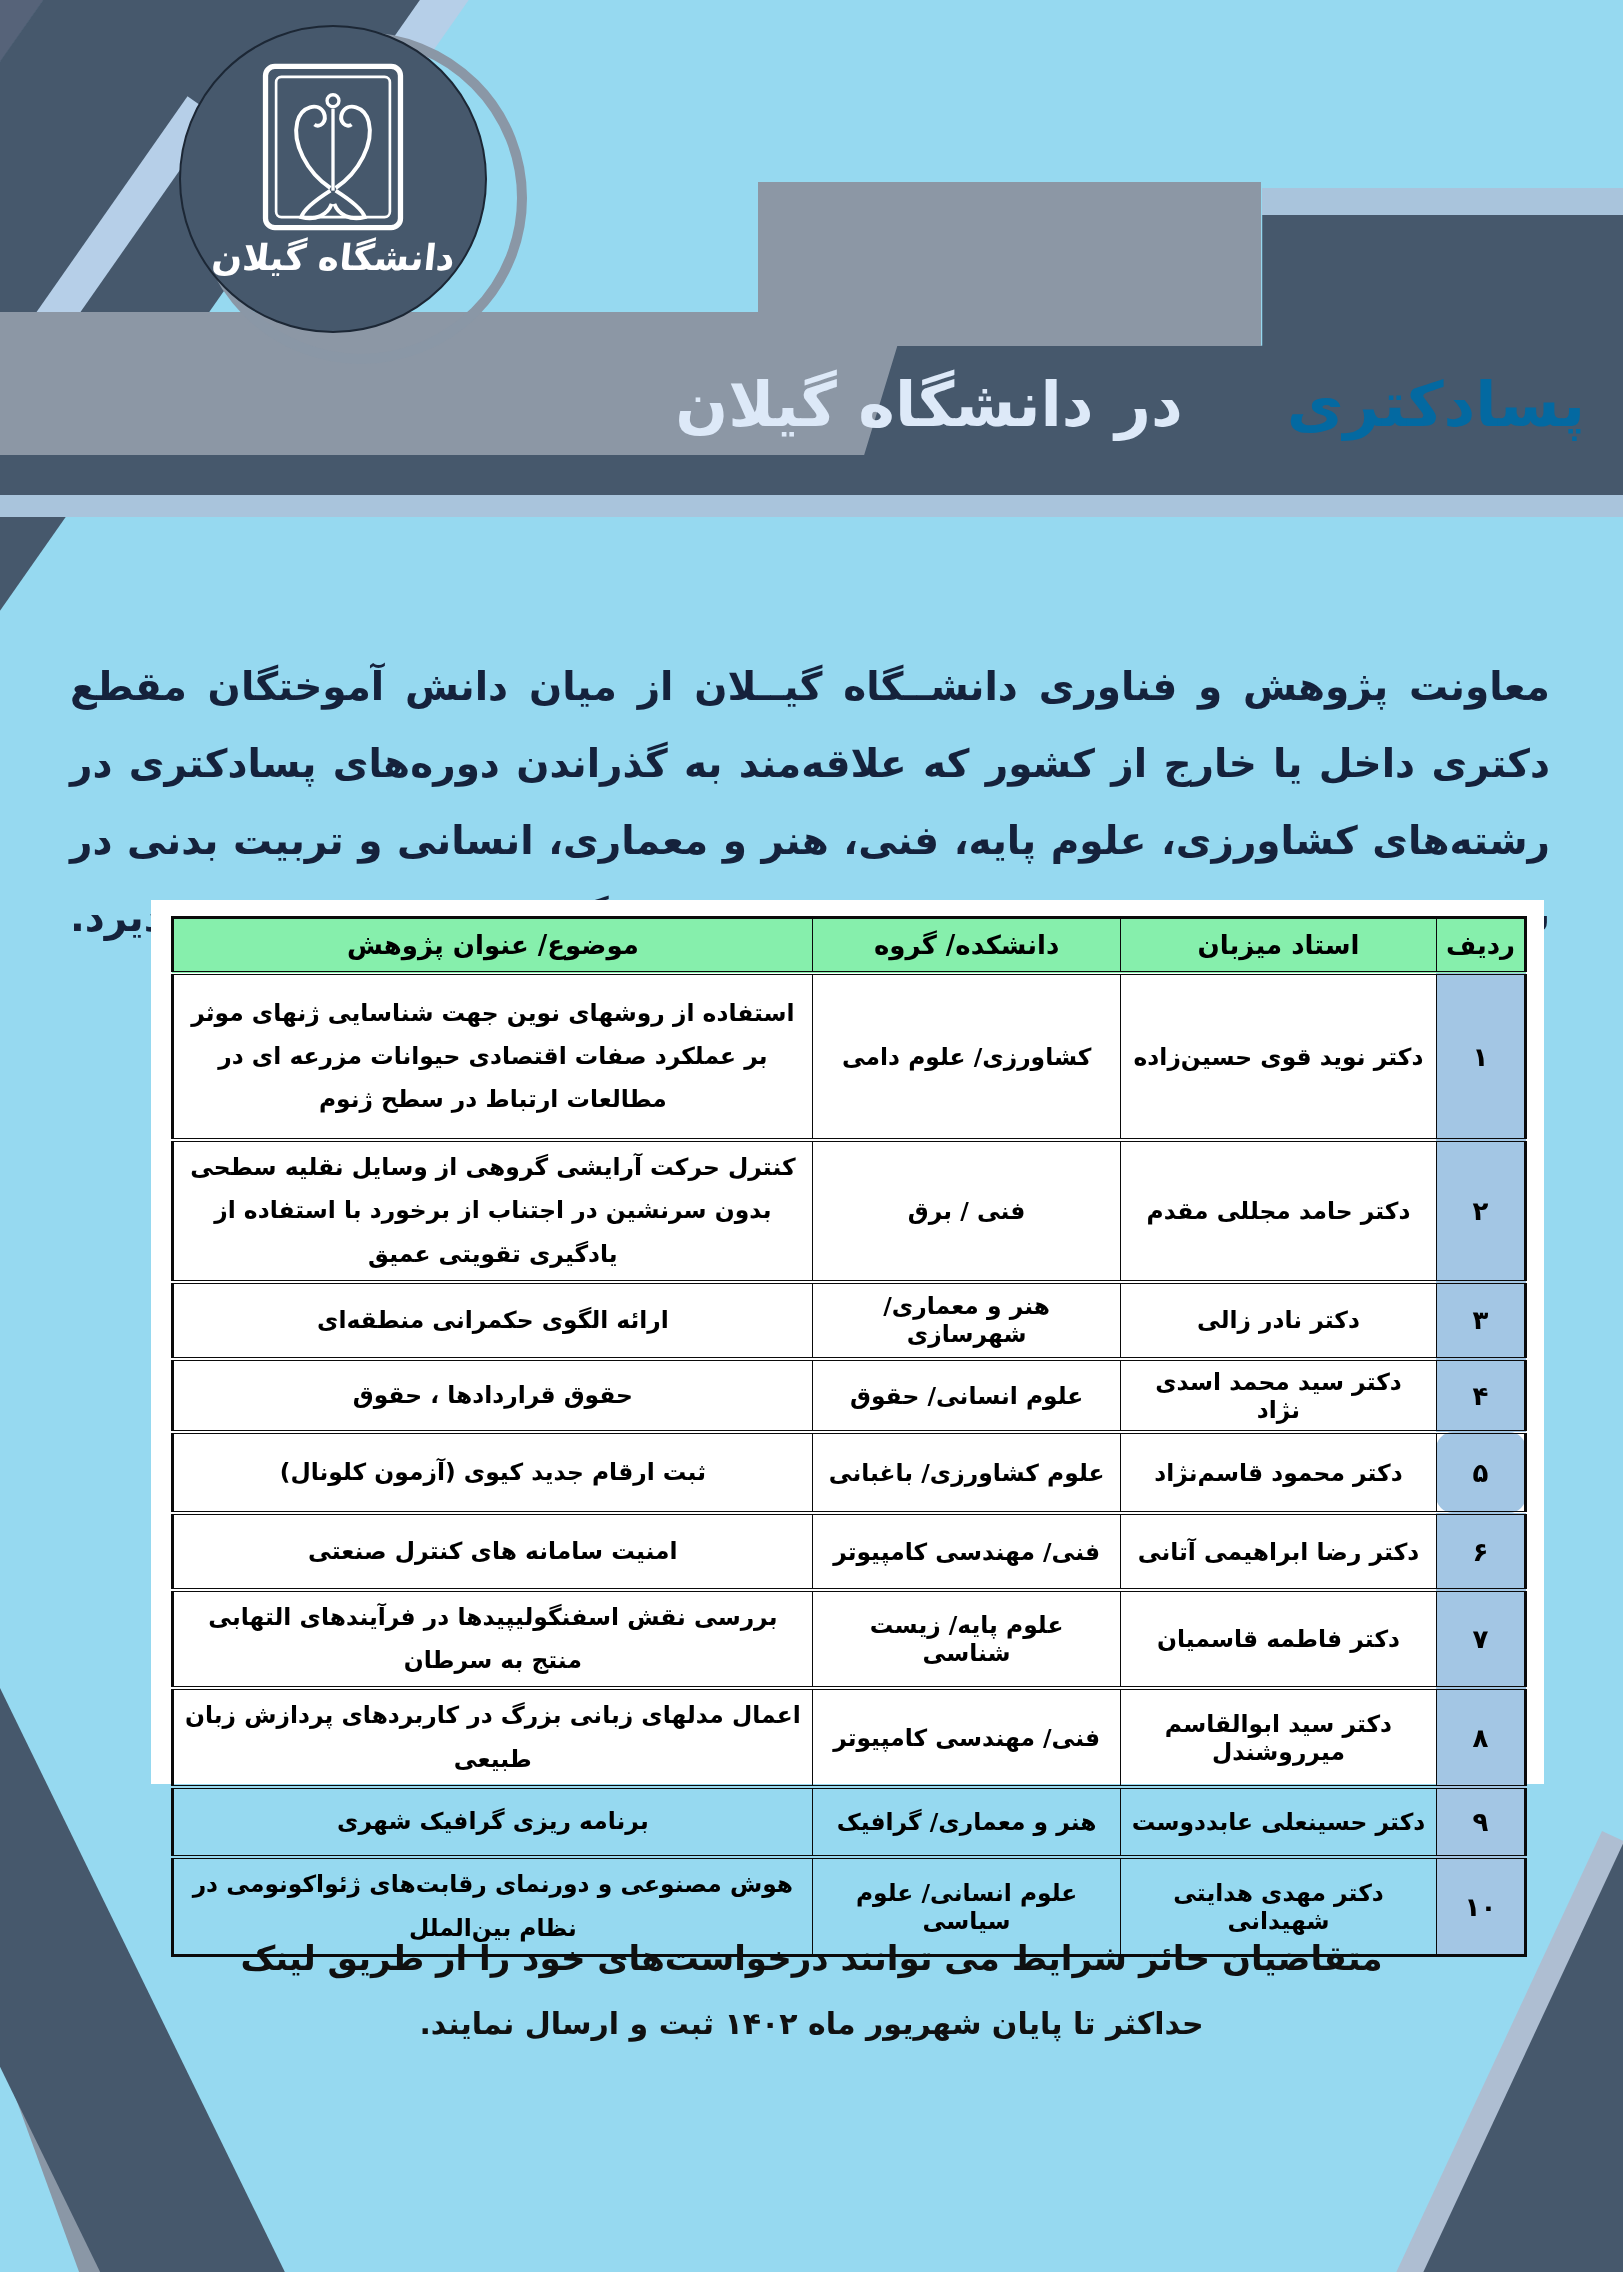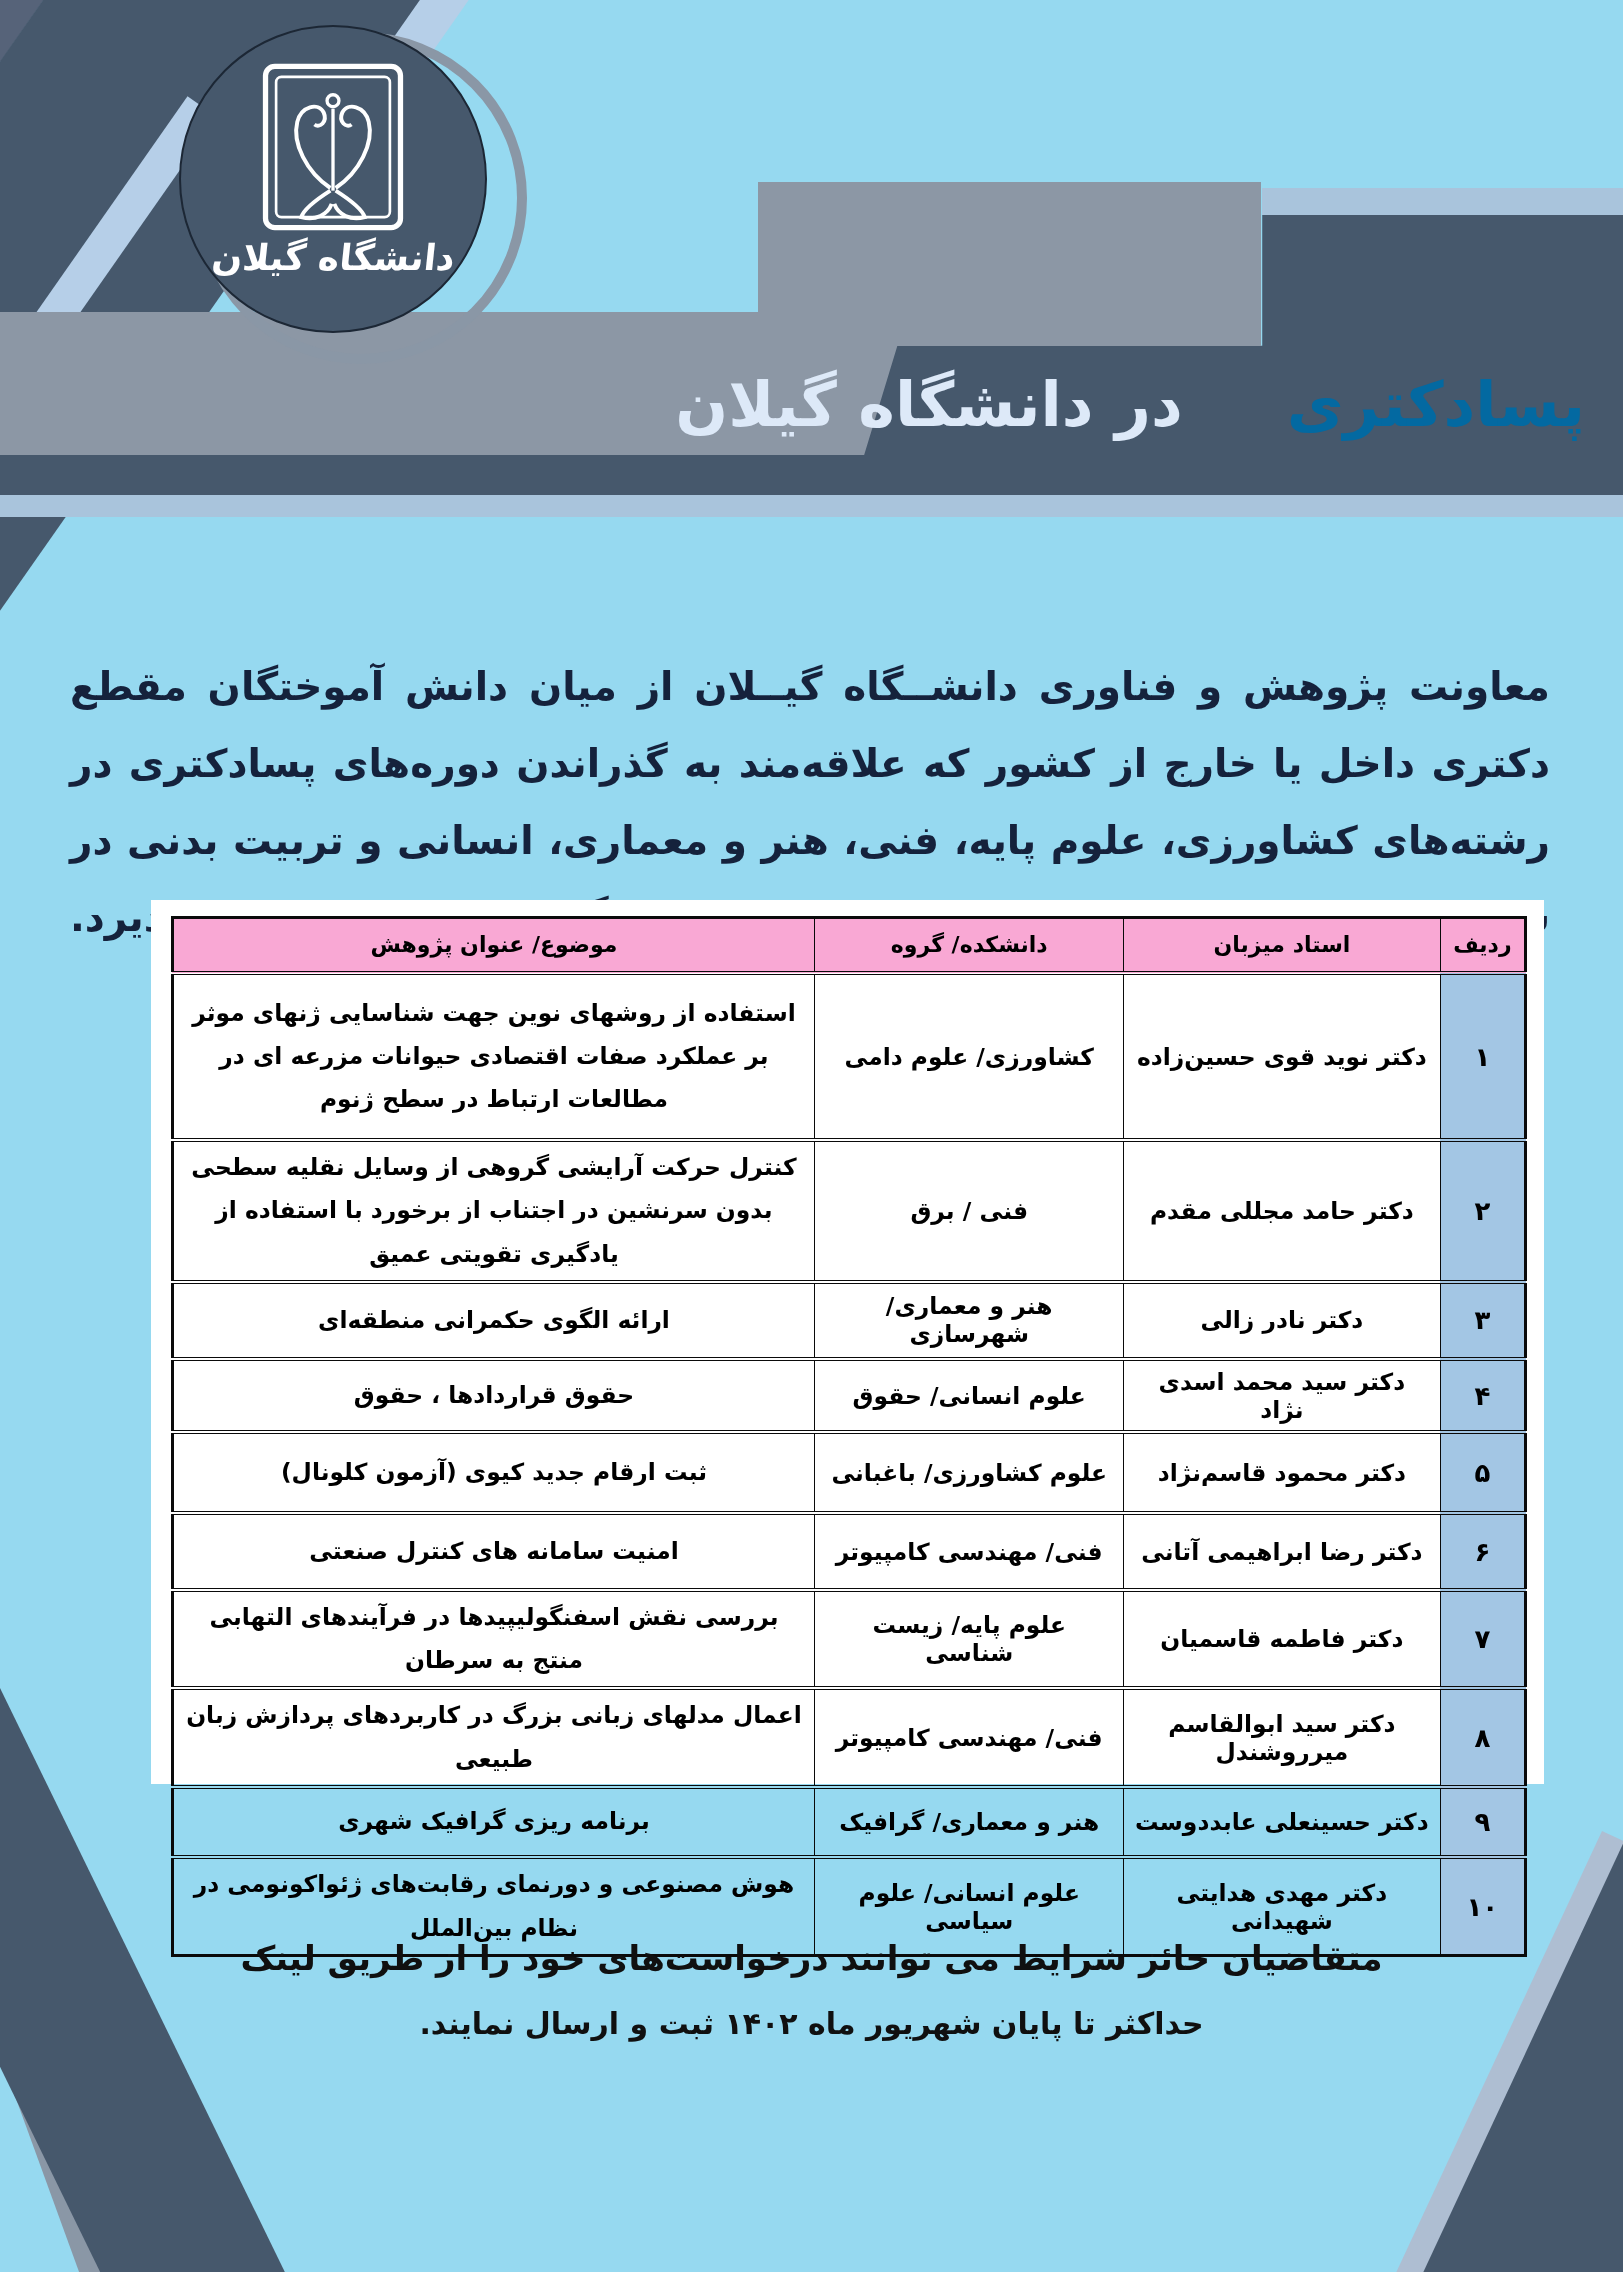--- a/index.html
+++ b/index.html
@@ -47,28 +47,28 @@
   
   .intro{position:absolute;left:70px;right:73px;top:609px;direction:rtl;
     text-align:justify;text-align-last:justify;color:#15223c;font-size:39px;font-weight:bold;line-height:77px;}
 
   
   .table-panel{position:absolute;left:151px;top:900px;width:1393px;height:884px;background:#ffffff;
     box-sizing:border-box;padding:15.6px 17px 14.3px 19.5px;}
   table.grid{width:100%;border-collapse:collapse;direction:rtl;border:3.9px solid #0a0a0a;}
   .grid th,.grid td{border:1.9px solid #0a0a0a;text-align:center;vertical-align:middle;
     color:#000;font-weight:bold;padding:3.9px 9px;}
-  .grid thead th{background:#f9a8d4;font-size:22px;height:45px;border-bottom:4.5px double #0a0a0a;}
+  .grid thead th{background:#86efac;font-size:26px;height:45px;border-bottom:4.5px double #0a0a0a;}
   .grid tbody td{font-size:23.4px;border-bottom:4.5px double #0a0a0a;}
   .grid tbody tr:last-child td{border-bottom:1.9px solid #0a0a0a;}
   .grid td.num{background:#a3c6e4;font-size:26px;}
   .grid td.topic{line-height:1.85;margin-left:40px;}
   .col-no{width:6.3%;}  .col-host{width:23.4%;} .col-fac{width:22.8%;} .col-topic{width:47.5%;}
   .h-r1 td{height:155px;} .h-r2 td{height:99px;} .h-r3 td{height:65px;} .h-r4 td{height:62px;}
-  .h-r5 td{height:69px;} .h-r6 td{height:65px;} .h-r7 td{height:62px;} .h-r8 td{height:66px;}
+  .h-r5 td{height:69px;border-radius:17px;} .h-r6 td{height:65px;} .h-r7 td{height:62px;} .h-r8 td{height:66px;}
   .h-r9 td{height:59px;}  .h-r10 td{height:53px;}
 
   
   .footer{position:absolute;left:97px;right:97px;top:1938px;text-align:center;direction:rtl;color:#101010;}
   .footer-line1{font-size:34px;font-weight:bold;margin-bottom:28px;}
   .footer-link{font-size:62px;direction:ltr;color:#141414;margin-bottom:25px;letter-spacing:0.6px;}
   .footer-line2{font-size:30px;font-weight:bold;}
 
   .z1{z-index:1;} .z2{z-index:2;} .z5{z-index:5;}
 </style>

